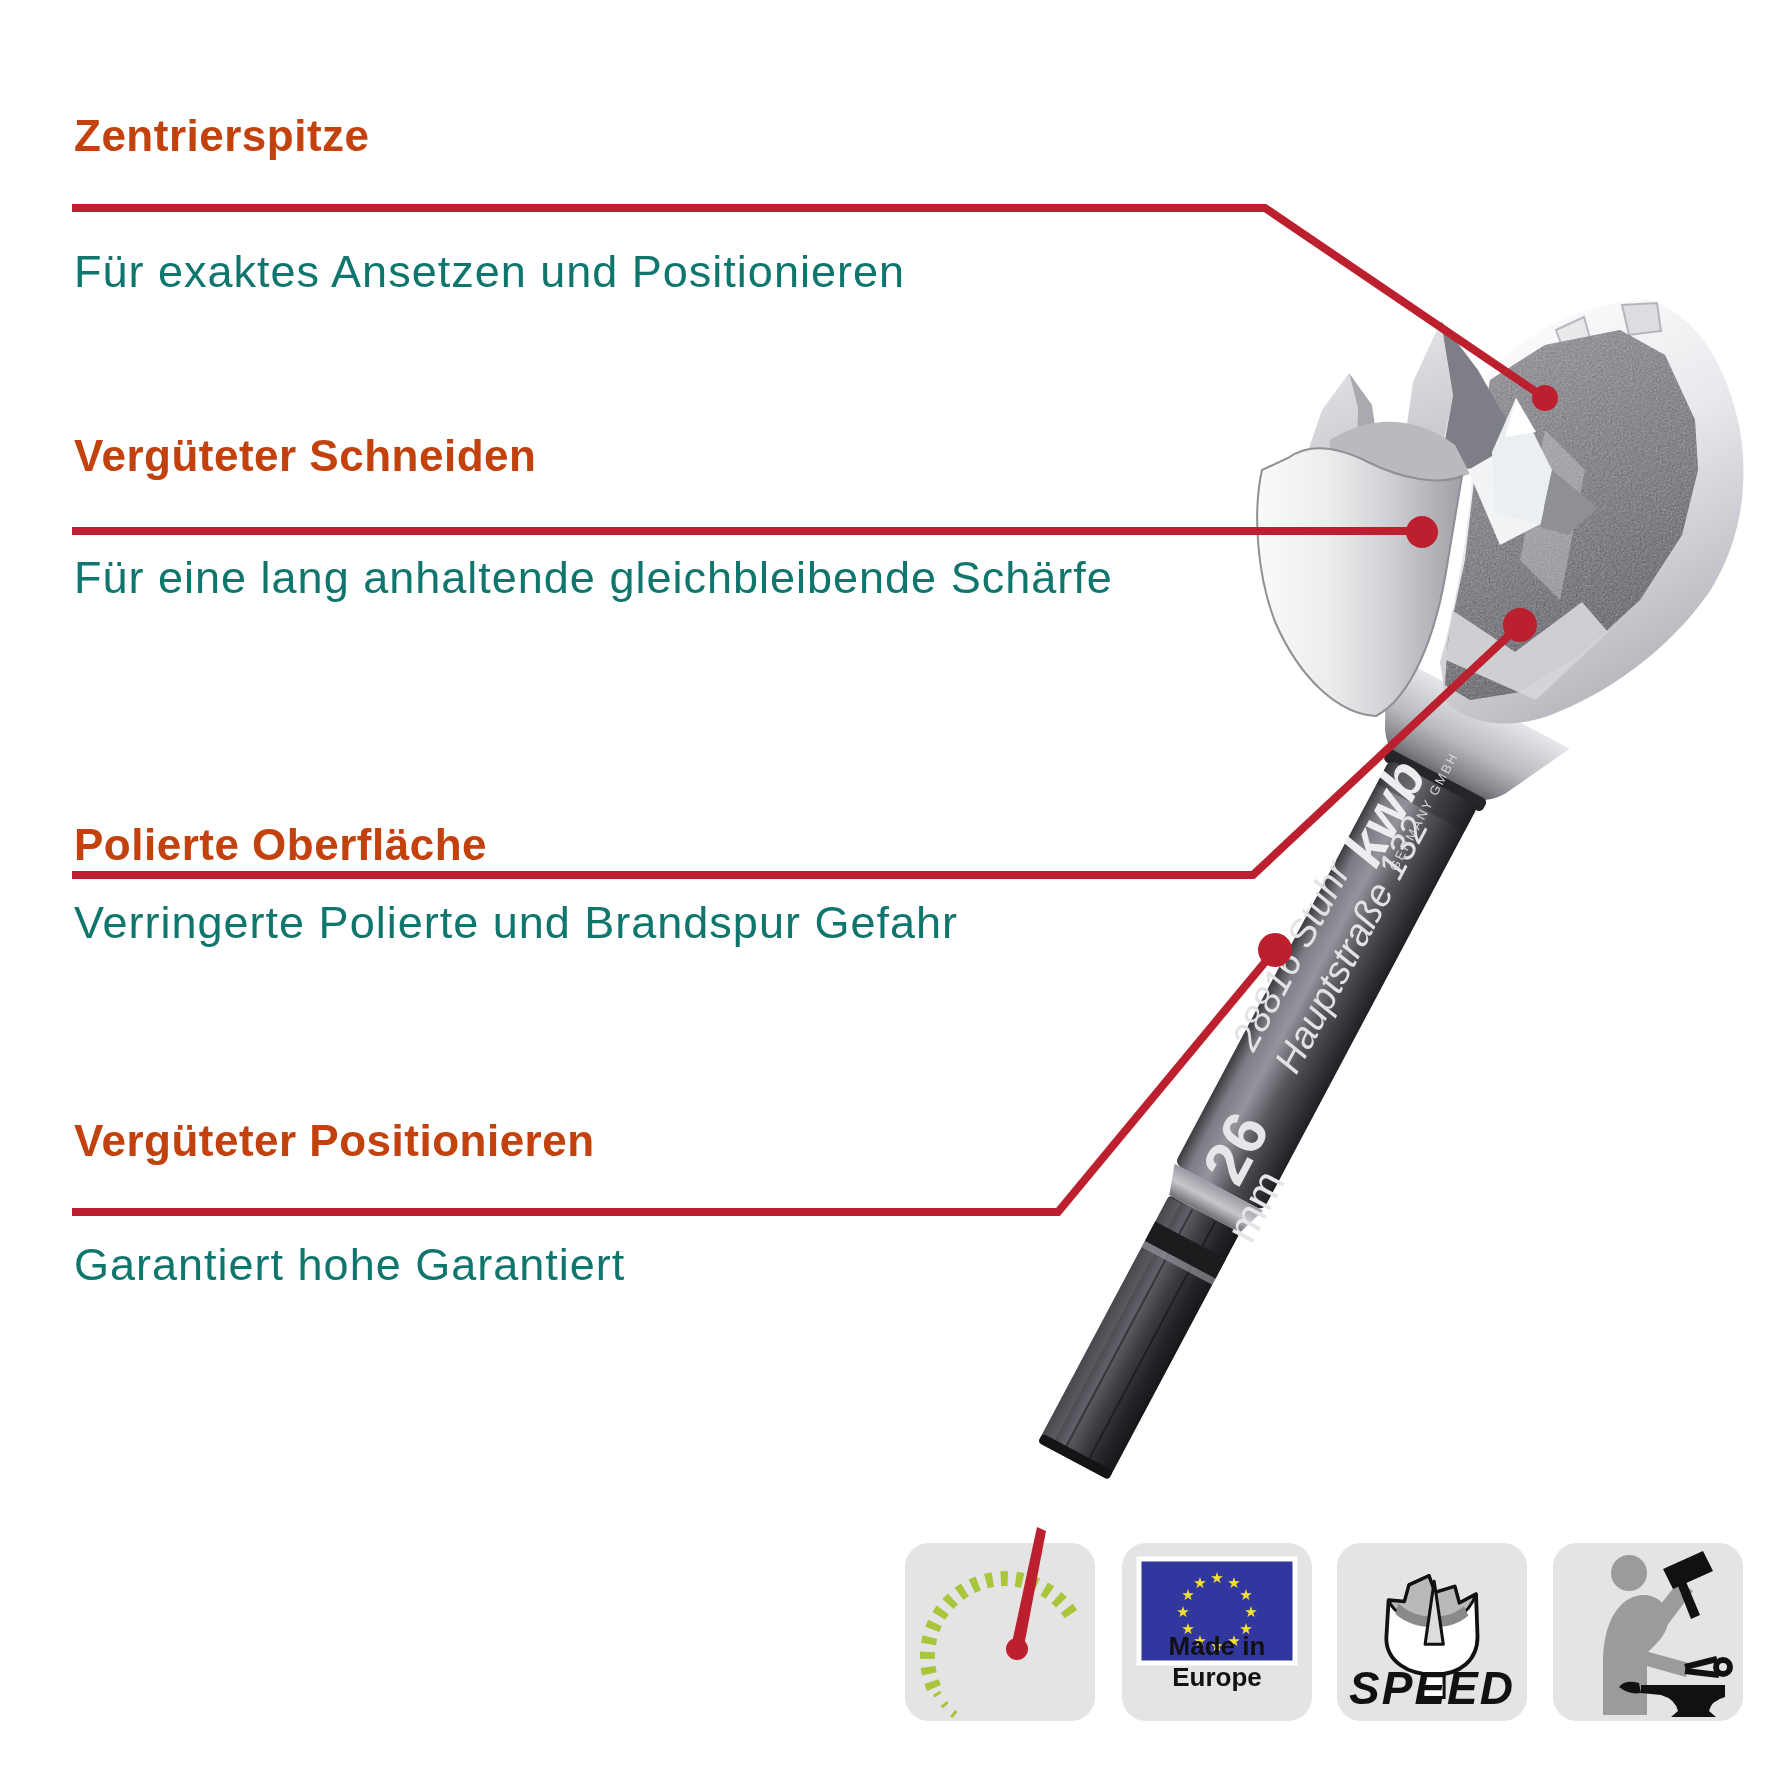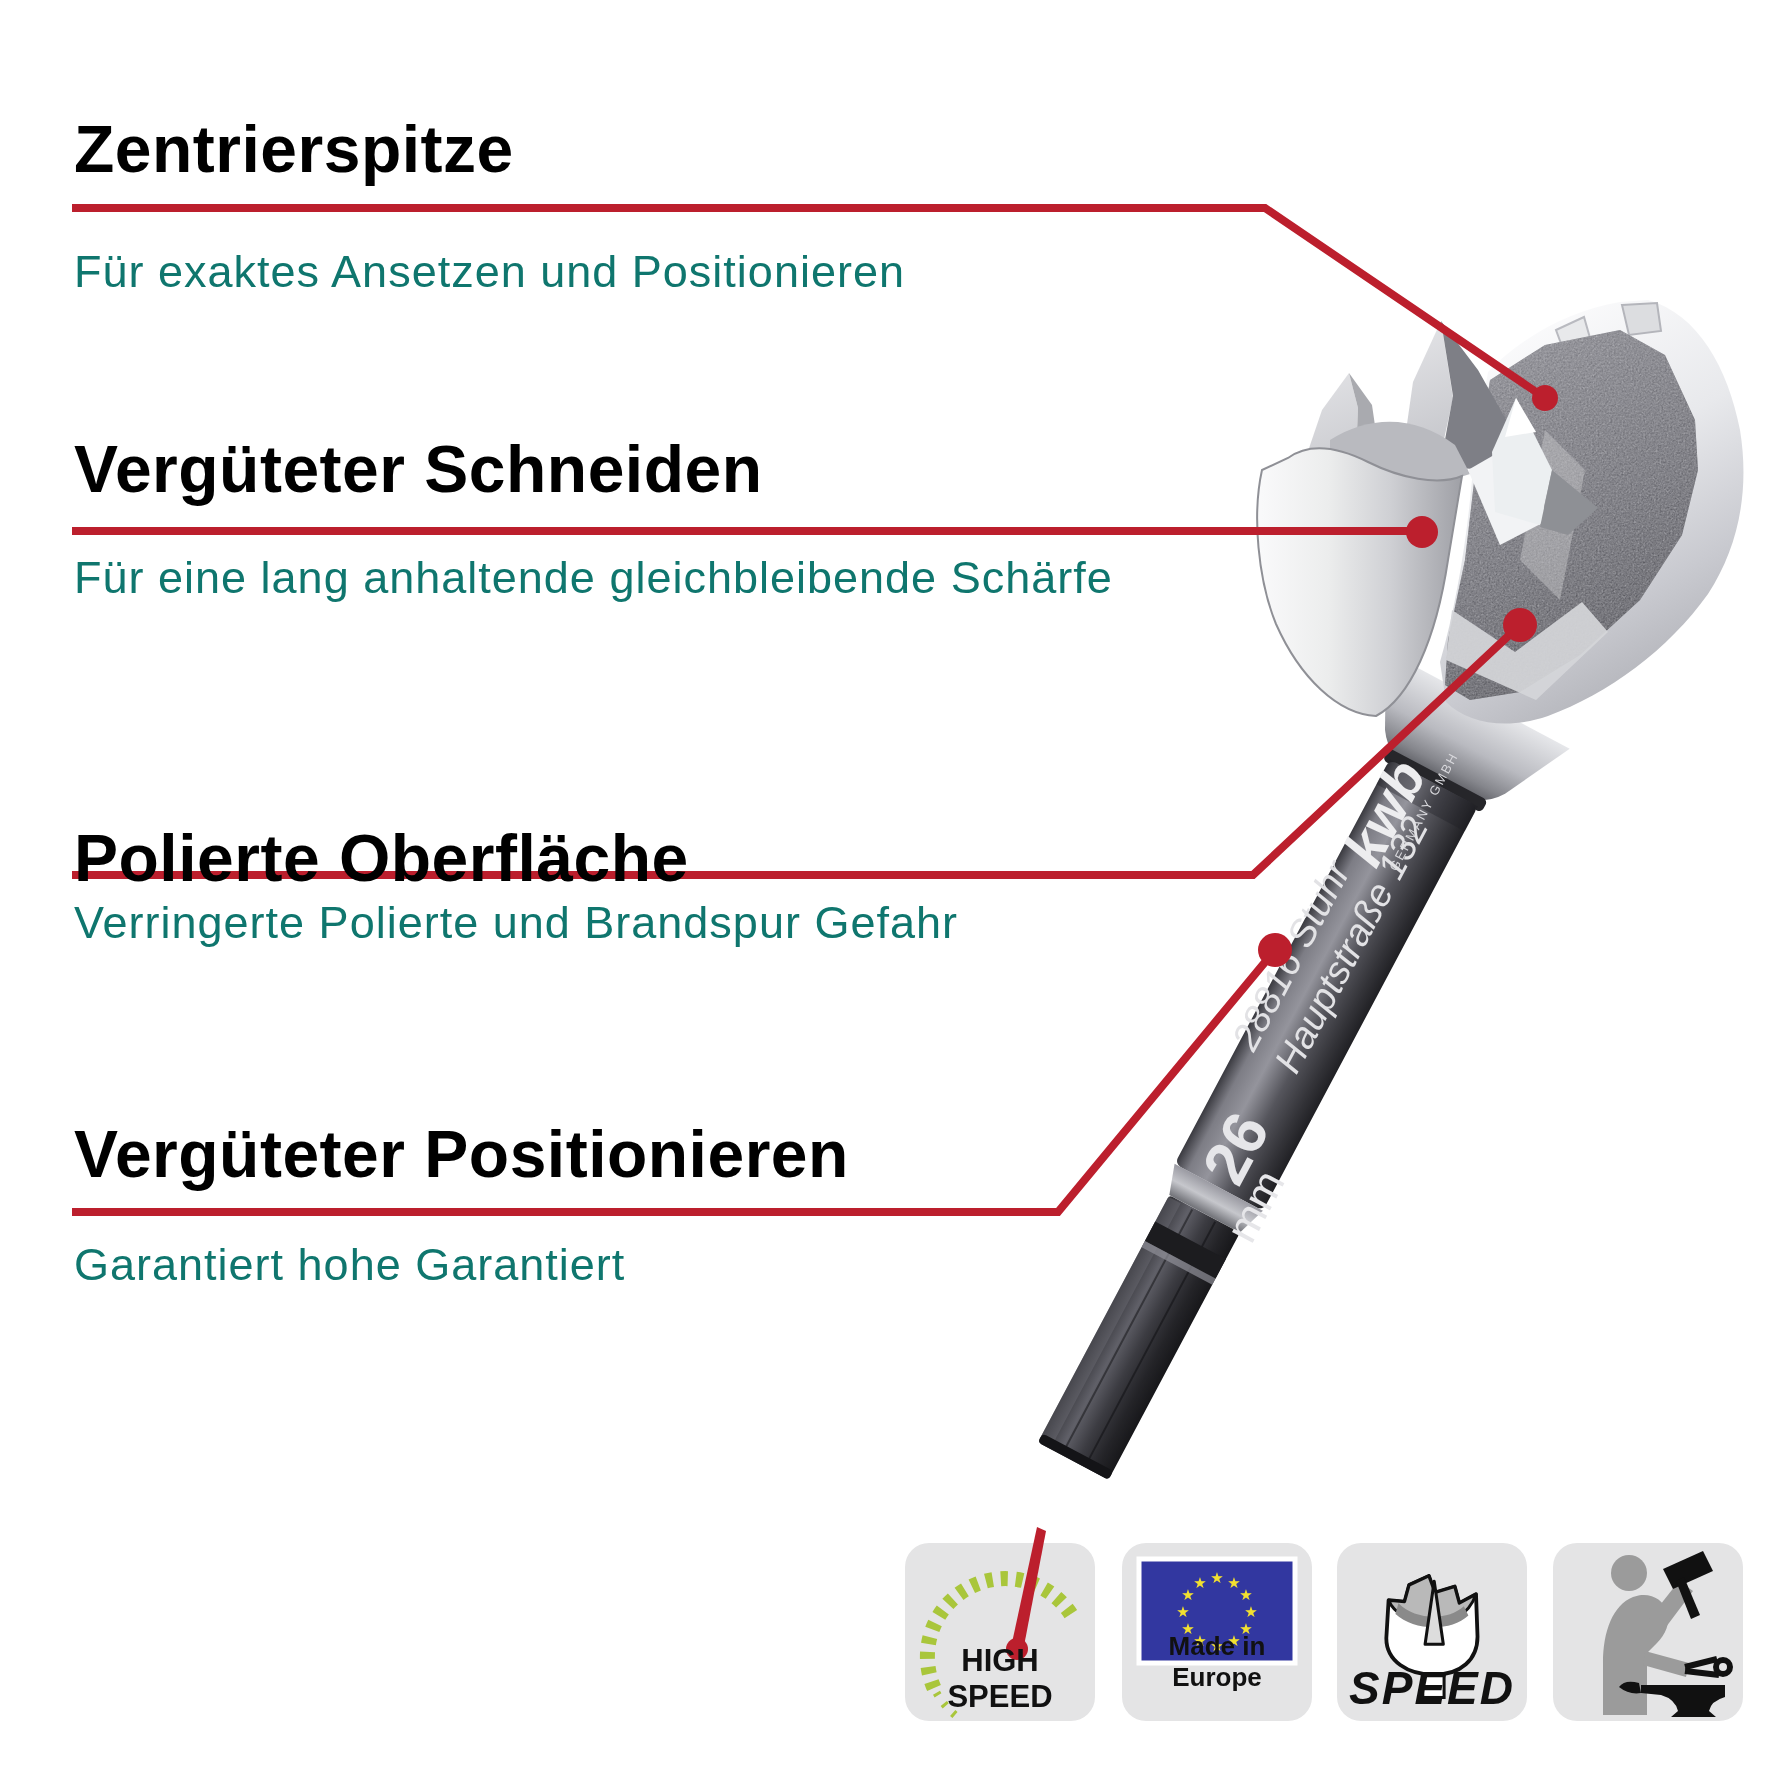--- a/index.html
+++ b/index.html
@@ -3,21 +3,21 @@
 <meta charset="utf-8">
 <style>
   html,body{margin:0;padding:0;}
   body{
     width:1772px;height:1772px;position:relative;overflow:hidden;
     background:#ffffff;
     font-family:"Liberation Sans","DejaVu Sans",sans-serif;
   }
   .feature{position:absolute;left:74px;z-index:10;}
   .feature-title{
-    font-size:66px;font-weight:bold;color:#000000;letter-spacing:.5px;margin:0;
+    font-size:44px;font-weight:bold;color:#c2410c;letter-spacing:.5px;margin:0;
   }
   .feature-desc{
     position:absolute;left:74px;z-index:10;
     font-size:45px;font-weight:400;color:#0f766e;letter-spacing:1px;line-height:1.43;
   }
   #t1{top:111px}#t2{top:431px}#t3{top:820px}#t4{top:1116px}
   #d1{top:240px;width:1300px}
   #d2{top:546px;width:1100px}
   #d3{top:891px;width:900px}
   #d4{top:1233px;width:1300px}
@@ -190,21 +190,20 @@
 
 <div class="badge" id="badge-high-speed">
   <svg width="190" height="178" viewBox="0 0 190 178">
     <path d="M50,172 A78,78 0 0 1 29,145" fill="none" stroke-width="8" stroke-dasharray="3 10" stroke="#a9c63b"></path>
     <path d="M29,145 A78,78 0 0 1 167,73" fill="none" stroke-width="15" stroke-dasharray="7 8" stroke="#a9c63b"></path>
     <g fill="#bc1f2d">
       <path d="M105,109 L119,103 L141,-12 L132,-16 Z"></path>
       <circle cx="112" cy="106" r="11"></circle>
     </g>
   </svg>
-  <div class="badge-label">HIGH SPEED</div>
 </div>
 
 <div class="badge" id="badge-made-in-europe">
   <svg width="190" height="178" viewBox="0 0 190 178">
     <rect x="17" y="16" width="156" height="104" stroke="#ffffff" stroke-width="5" fill="#3237a0"></rect>
     <g font-size="15" text-anchor="middle" fill="#f2e030">
       <text x="95" y="40">★</text>
         <text x="112" y="45">★</text>
         <text x="124" y="57">★</text>
       <text x="129" y="74">★</text>

